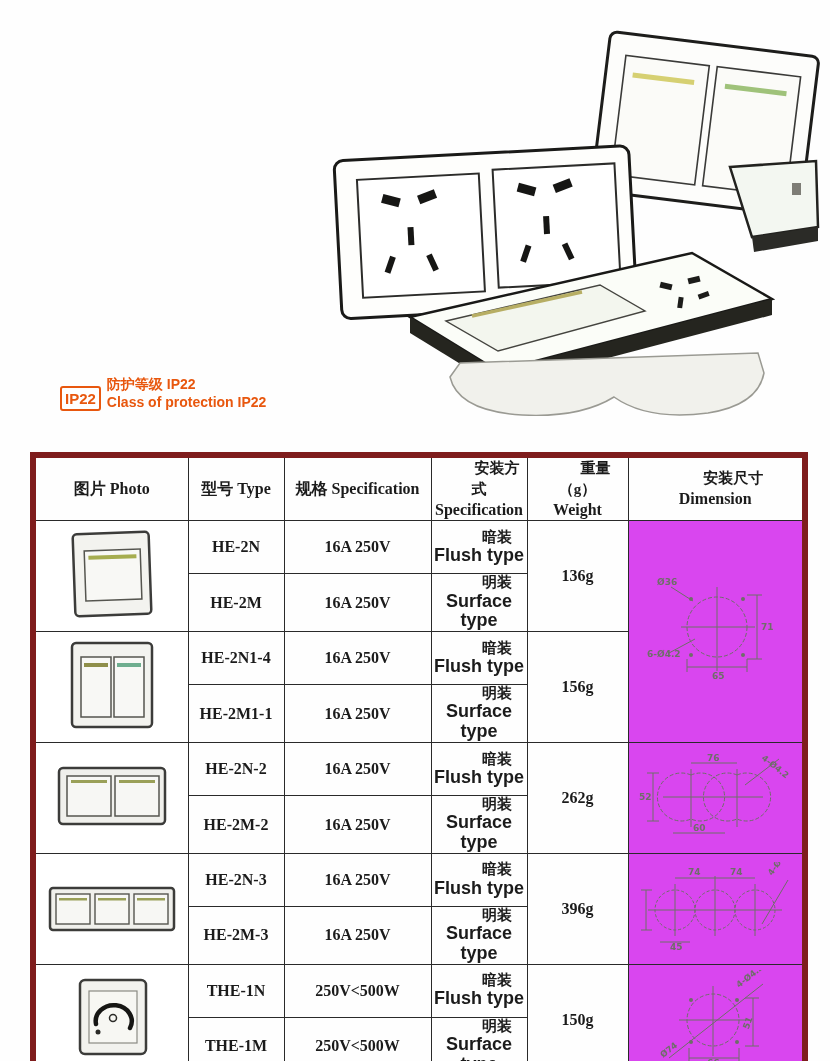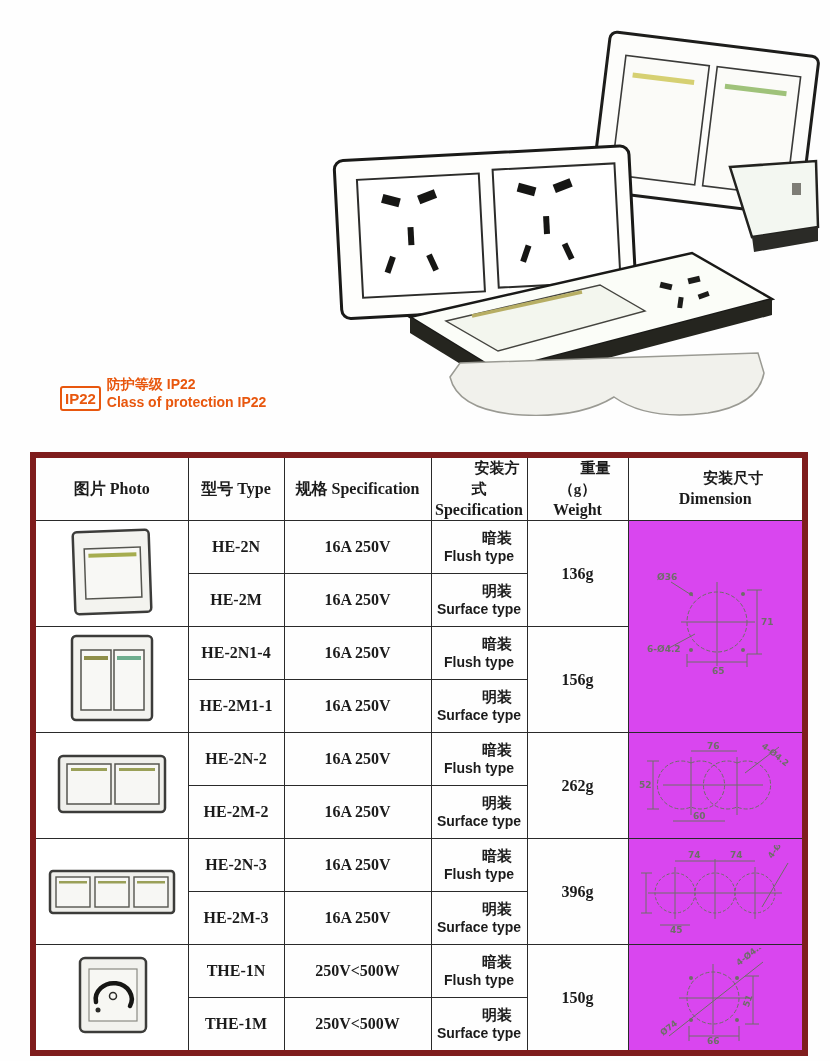--- a/index.html
+++ b/index.html
@@ -15,21 +15,21 @@
             font-weight:bold;font-size:15px;padding:3px 3px;line-height:1;margin-top:4px;}
   .ip-text{font-family:"Liberation Sans",sans-serif;color:#e8570e;font-weight:bold;font-size:14px;line-height:1.25;}
 
   
   table.spec{position:absolute;left:30px;top:452px;border-collapse:collapse;table-layout:fixed;width:772px;}
   table.spec td,table.spec th{border:1.5px solid #2a2a2a;text-align:center;vertical-align:middle;padding:0;}
   table.spec{border:6px solid #7f1d1d;}
   th.hdr{font-weight:bold;font-size:16px;height:52px;line-height:1.3;}
   td.cell{height:52px;font-weight:bold;font-size:16px;}
   .zh{font-size:15px;font-weight:bold;margin-left:36px;}
-  .en-sub{font-family:"Liberation Sans",sans-serif;font-size:14px;font-weight:bold;line-height:1.1;}
+  .en-sub{font-family:"Liberation Sans",sans-serif;font-size:18px;font-weight:bold;line-height:1.1;}
   .install .zh{display:block;line-height:1.15;}
   .photo-cell{background:#fff;}
   .dim-cell{background:#d946ef;text-decoration:underline;}
   .weight{font-size:16px;font-weight:bold;}
   svg text{font-family:"DejaVu Sans",sans-serif;}
 </style>
 </head>
 <body>
 
 <div class="page">

